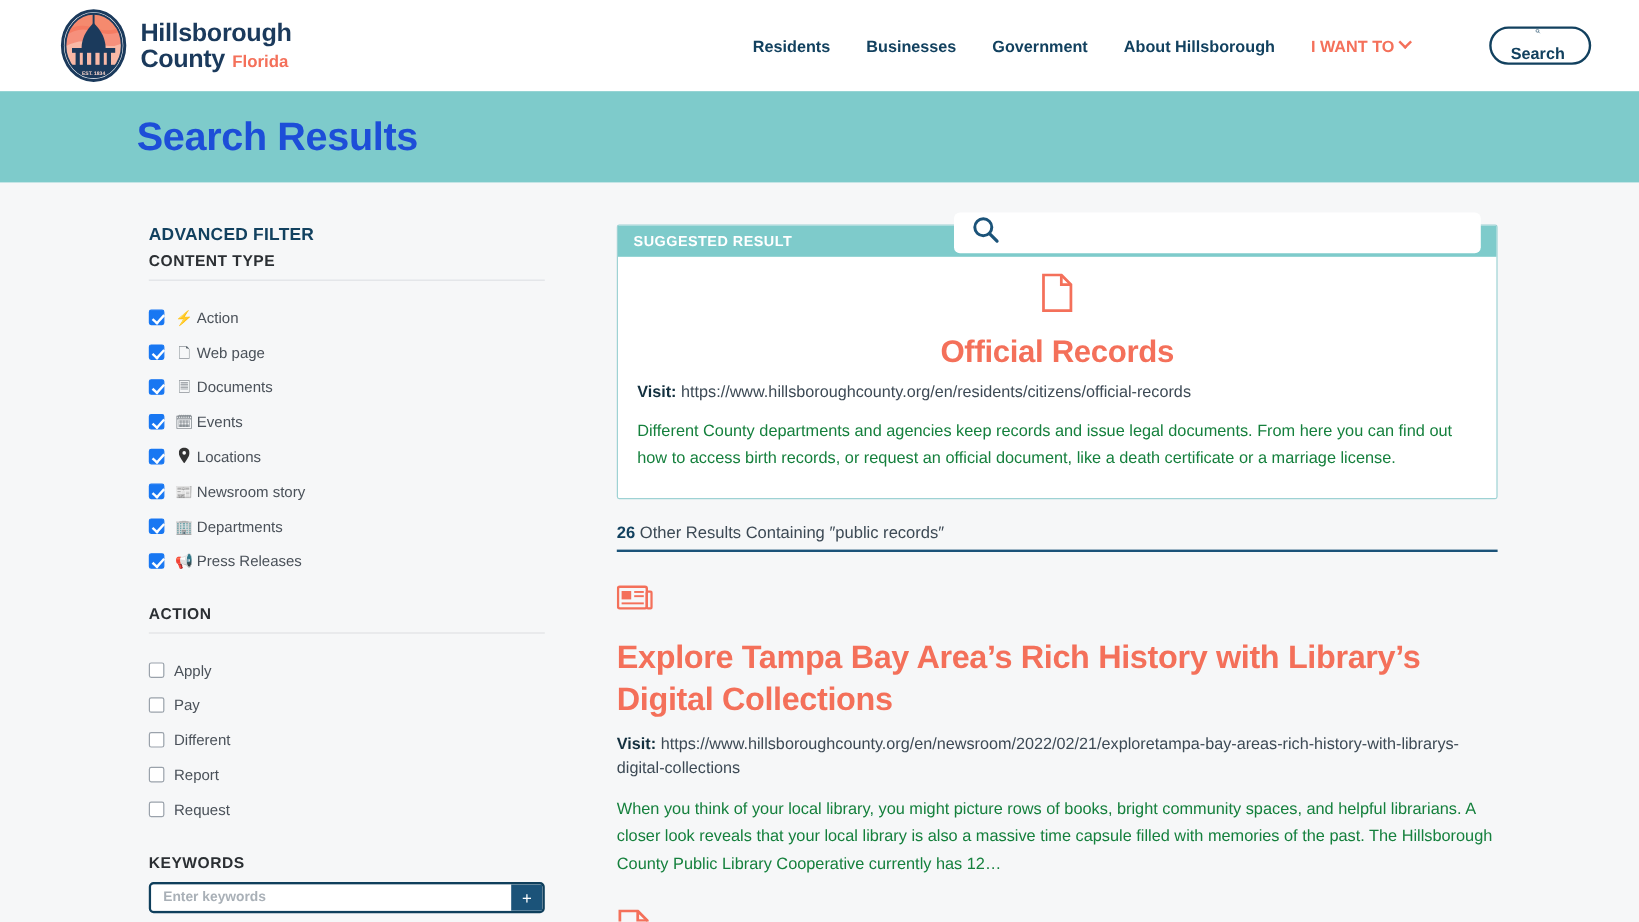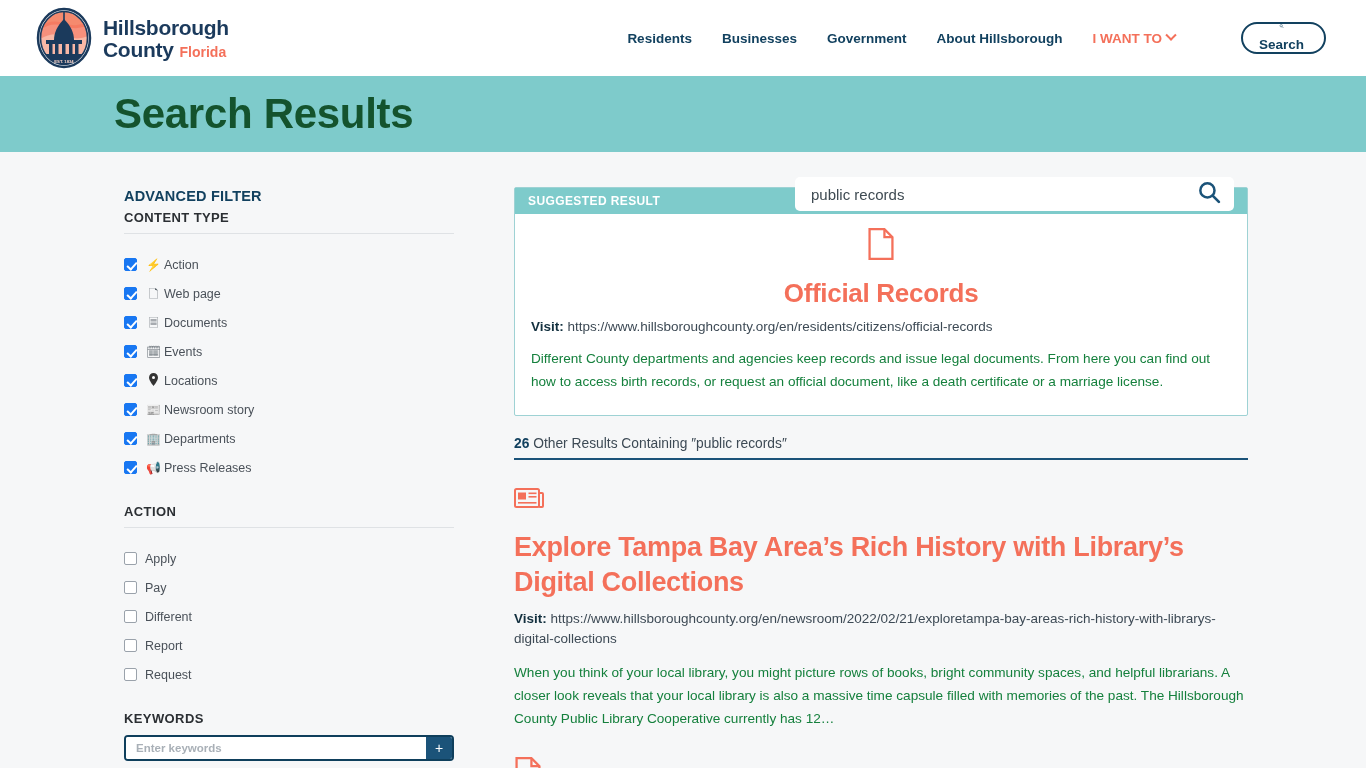--- a/index.html
+++ b/index.html
@@ -12,21 +12,21 @@
     font-family: "Liberation Sans", sans-serif;
     -webkit-font-smoothing: antialiased;
   }
 
   
   .header {
     height: 76px;
     background: #ffffff;
     display: flex;
     align-items: center;
-    padding: 0 40px 0 29px;
+    padding: 0 40px 0 43px;
     position: relative;
   }
   .logo-wrap { display: flex; align-items: center; margin-left: 6px; }
   .logo-seal {
     width: 58px; height: 62px;
     position: relative;
     flex: 0 0 auto;
   }
   .logo-text {
     margin-left: 10px;
@@ -84,23 +84,23 @@
   .hero {
     height: 76px;
     background: #7ecbcb;
     display: flex;
     align-items: center;
     padding: 0 40px;
     position: relative;
   }
   .hero h1 {
     margin: 0 0 0 74px;
-    font-size: 42px;
-    font-weight: bold;
-    color: #14532d;
+    font-size: 33px;
+    font-weight: bold;
+    color: #1d4ed8;
     letter-spacing: -0.3px;
   }
   .hero-search {
     position: absolute;
     left: 795px;
     top: 101px;
     width: 439px;
     height: 34px;
     background: #fff;
     border-radius: 5px;
@@ -345,21 +345,20 @@
         <line x1="10.4" y1="10.4" x2="14.6" y2="14.6" stroke="#12415f" stroke-width="1.9" stroke-linecap="round"></line>
       </svg>
       <span class="lbl">Search</span>
     </div>
   </nav>
 </div>
 
 <div class="hero">
   <h1>Search Results</h1>
   <div class="hero-search">
-    <input type="text" value="public records" style="">
     <span class="mag">
       <svg width="25" height="25" viewBox="0 0 24 24">
         <circle cx="10" cy="10" r="6.8" fill="none" stroke="#1b5379" stroke-width="2.4"></circle>
         <line x1="15" y1="15" x2="21" y2="21" stroke="#1b5379" stroke-width="2.6" stroke-linecap="round"></line>
       </svg>
     </span>
   </div>
 </div>
 
 <div class="body-wrap">

